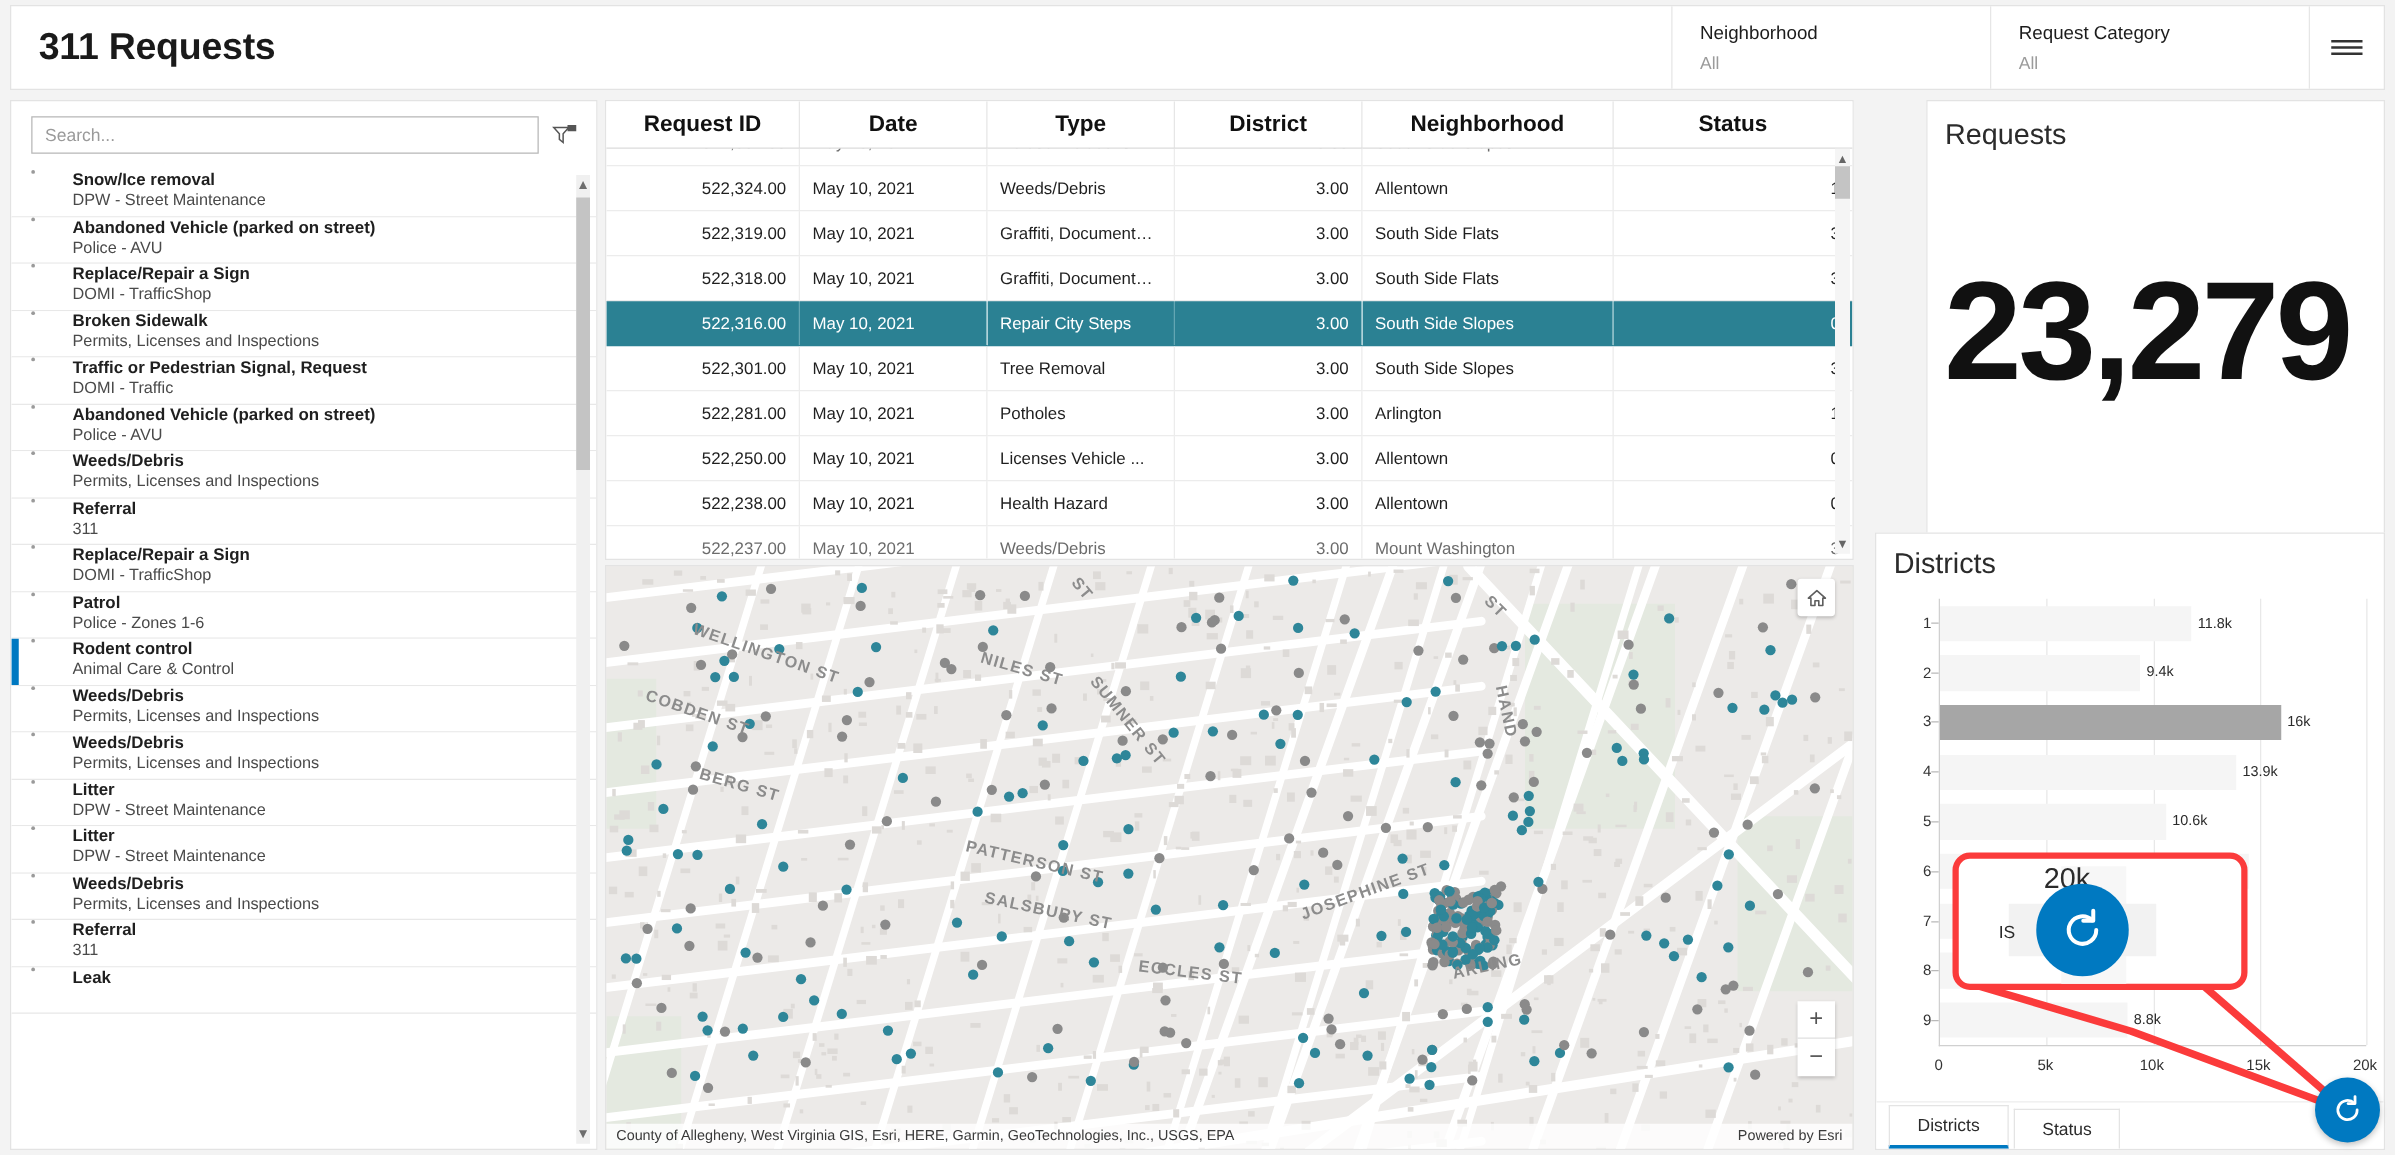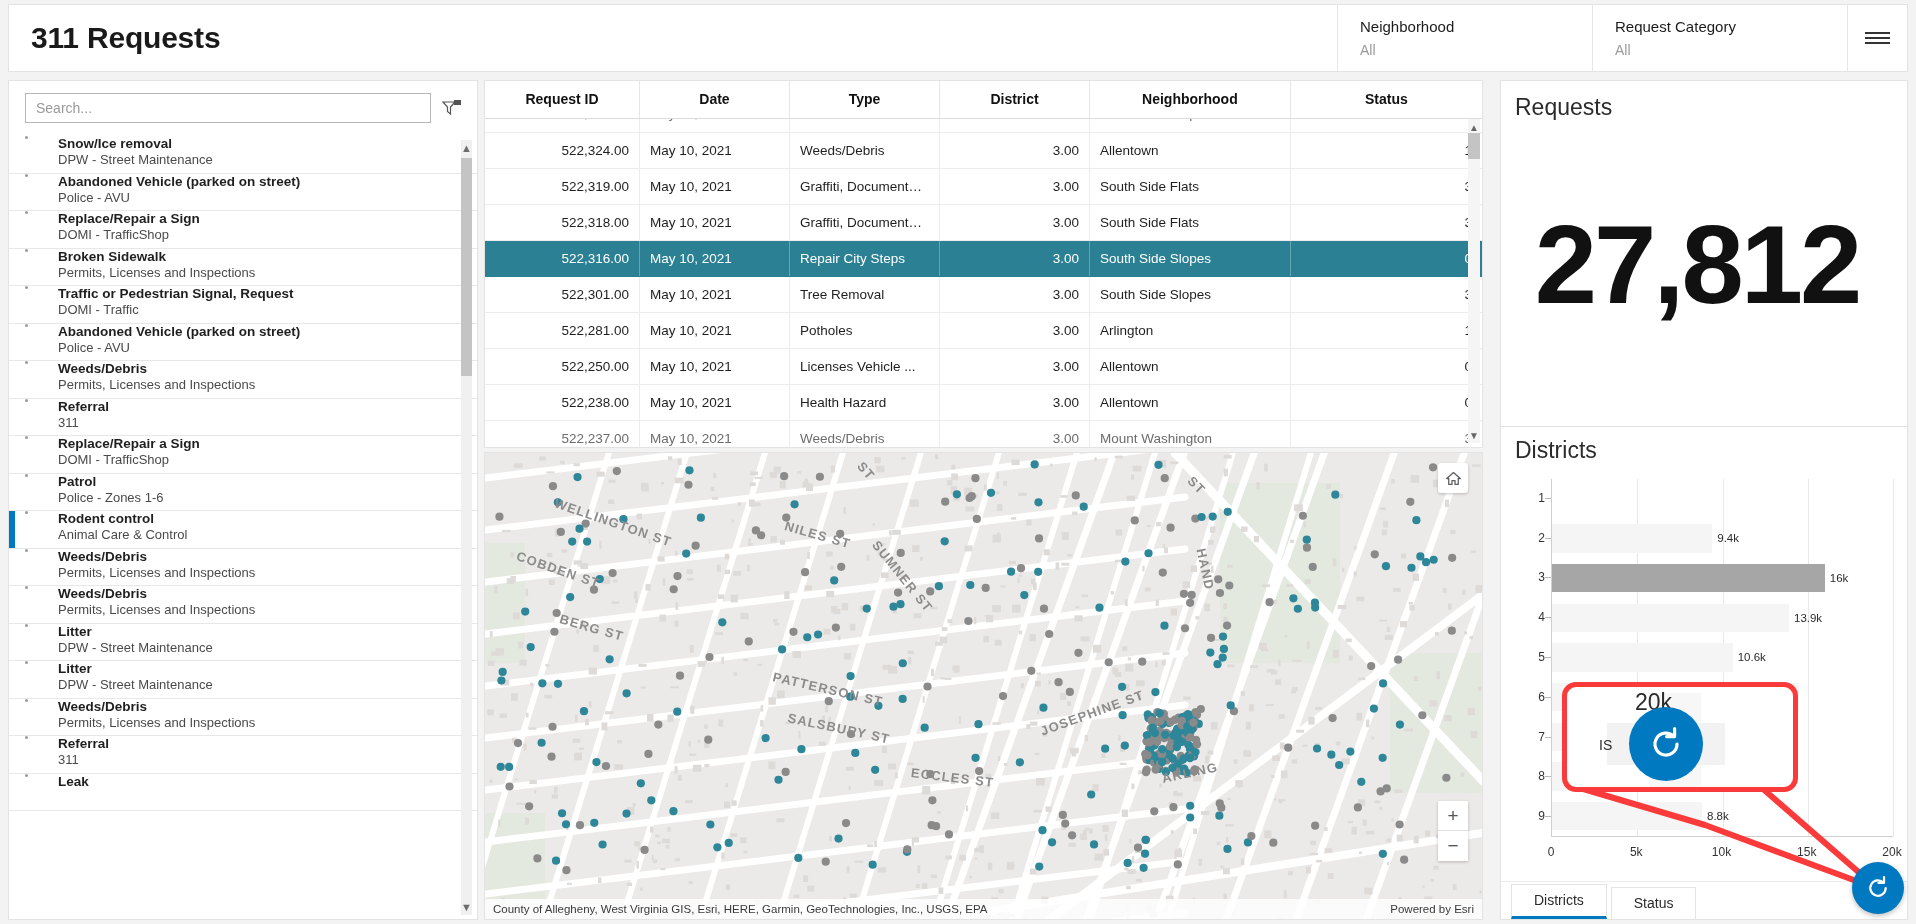--- a/index.html
+++ b/index.html
@@ -97,21 +97,21 @@
     width: 6px; background: #0079c1;
   }
 
   
   .table-card {
     position: absolute; left: 484px; top: 80px; width: 999px; height: 368px;
     background: #fff; border: 1px solid #e3e3e3; overflow: hidden;
   }
   .tbl { width: 100%; border-collapse: collapse; table-layout: fixed; }
   .tbl th {
-    font-size: 14px; font-weight: bold; color: #111; text-align: center;
+    font-size: 18px; font-weight: bold; color: #111; text-align: center;
     height: 37px; border-right: 1px solid #e6e6e6; border-bottom: 1px solid #dcdcdc;
     background: #fff; padding: 0 8px;
   }
   .tbl th:last-child { border-right: none; }
   .tbl td {
     font-size: 13.5px; color: #1f1f1f; height: 36px;
     border-right: 1px solid #ececec; border-bottom: 1px solid #ececec;
     padding: 0 10px; white-space: nowrap; overflow: hidden; text-overflow: ellipsis;
   }
   .tbl td:last-child { border-right: none; }
@@ -163,21 +163,21 @@
   .map-zoom div:first-child { border-bottom: 1px solid #e0e0e0; }
   .map-attrib {
     position: absolute; left: 0; right: 0; bottom: 0; height: 20px;
     background: rgba(255,255,255,0.82);
     display: flex; align-items: center; justify-content: space-between;
     padding: 0 8px; font-size: 11.5px; color: #3a3a3a;
   }
 
   
   .kpi-card {
-    position: absolute; left: 1500px; top: 80px; right: 8px; height: 410px;
+    position: absolute; left: 1541px; top: 80px; right: 8px; height: 410px;
     background: #fff; border: 1px solid #e3e3e3; overflow: hidden;
   }
   .kpi-title { font-size: 23px; color: #2b2b2b; padding: 13px 0 0 14px; font-weight: 400; }
   .kpi-value {
     position: absolute; left: 0; right: 14px; top: 128px;
     text-align: center; font-size: 112px; font-weight: bold; color: #111;
     letter-spacing: -3px; line-height: 1;
   }
 
   .chart-card {
@@ -1636,21 +1636,21 @@
       <div>−</div>
     </div>
     <div class="map-attrib">
       <span>County of Allegheny, West Virginia GIS, Esri, HERE, Garmin, GeoTechnologies, Inc., USGS, EPA</span>
       <span>Powered by Esri</span>
     </div>
   </div>
 
   <div class="kpi-card">
     <div class="kpi-title">Requests</div>
-    <div class="kpi-value">27,812</div>
+    <div class="kpi-value">23,279</div>
   </div>
 
   <div class="chart-card">
     <div class="chart-title">Districts</div>
     <div class="chart-area">
       <div id="y-ticks">
           <div class="y-tick" style="top: 15.8889px;">1</div>
           <div class="y-tick" style="top: 55.6667px;">2</div>
           <div class="y-tick" style="top: 95.4444px;">3</div>
           <div class="y-tick" style="top: 135.222px;">4</div>
@@ -1658,20 +1658,24 @@
           <div class="y-tick" style="top: 214.778px;">6</div>
           <div class="y-tick" style="top: 254.556px;">7</div>
           <div class="y-tick" style="top: 294.333px;">8</div>
           <div class="y-tick" style="top: 334.111px;">9</div>
         </div>
       <div class="plot" id="plot">
           <div class="gridline" style="left: 25%;"></div>
           <div class="gridline" style="left: 50%;"></div>
           <div class="gridline" style="left: 75%;"></div>
           <div class="gridline" style="left: 100%;"></div>
+          <div class="bar-row" style="top: 0%; height: 11.1111%;">
+            <div class="bar" style="width: 59%; height: 72%;"></div>
+            <span class="bar-label">11.8k</span>
+          </div>
           <div class="bar-row" style="top: 11.1111%; height: 11.1111%;">
             <div class="bar" style="width: 47%; height: 72%;"></div>
             <span class="bar-label">9.4k</span>
           </div>
           <div class="bar-row" style="top: 22.2222%; height: 11.1111%;">
             <div class="bar active" style="width: 80%; height: 72%;"></div>
             <span class="bar-label">16k</span>
           </div>
           <div class="bar-row" style="top: 33.3333%; height: 11.1111%;">
             <div class="bar" style="width: 69.5%; height: 72%;"></div>

